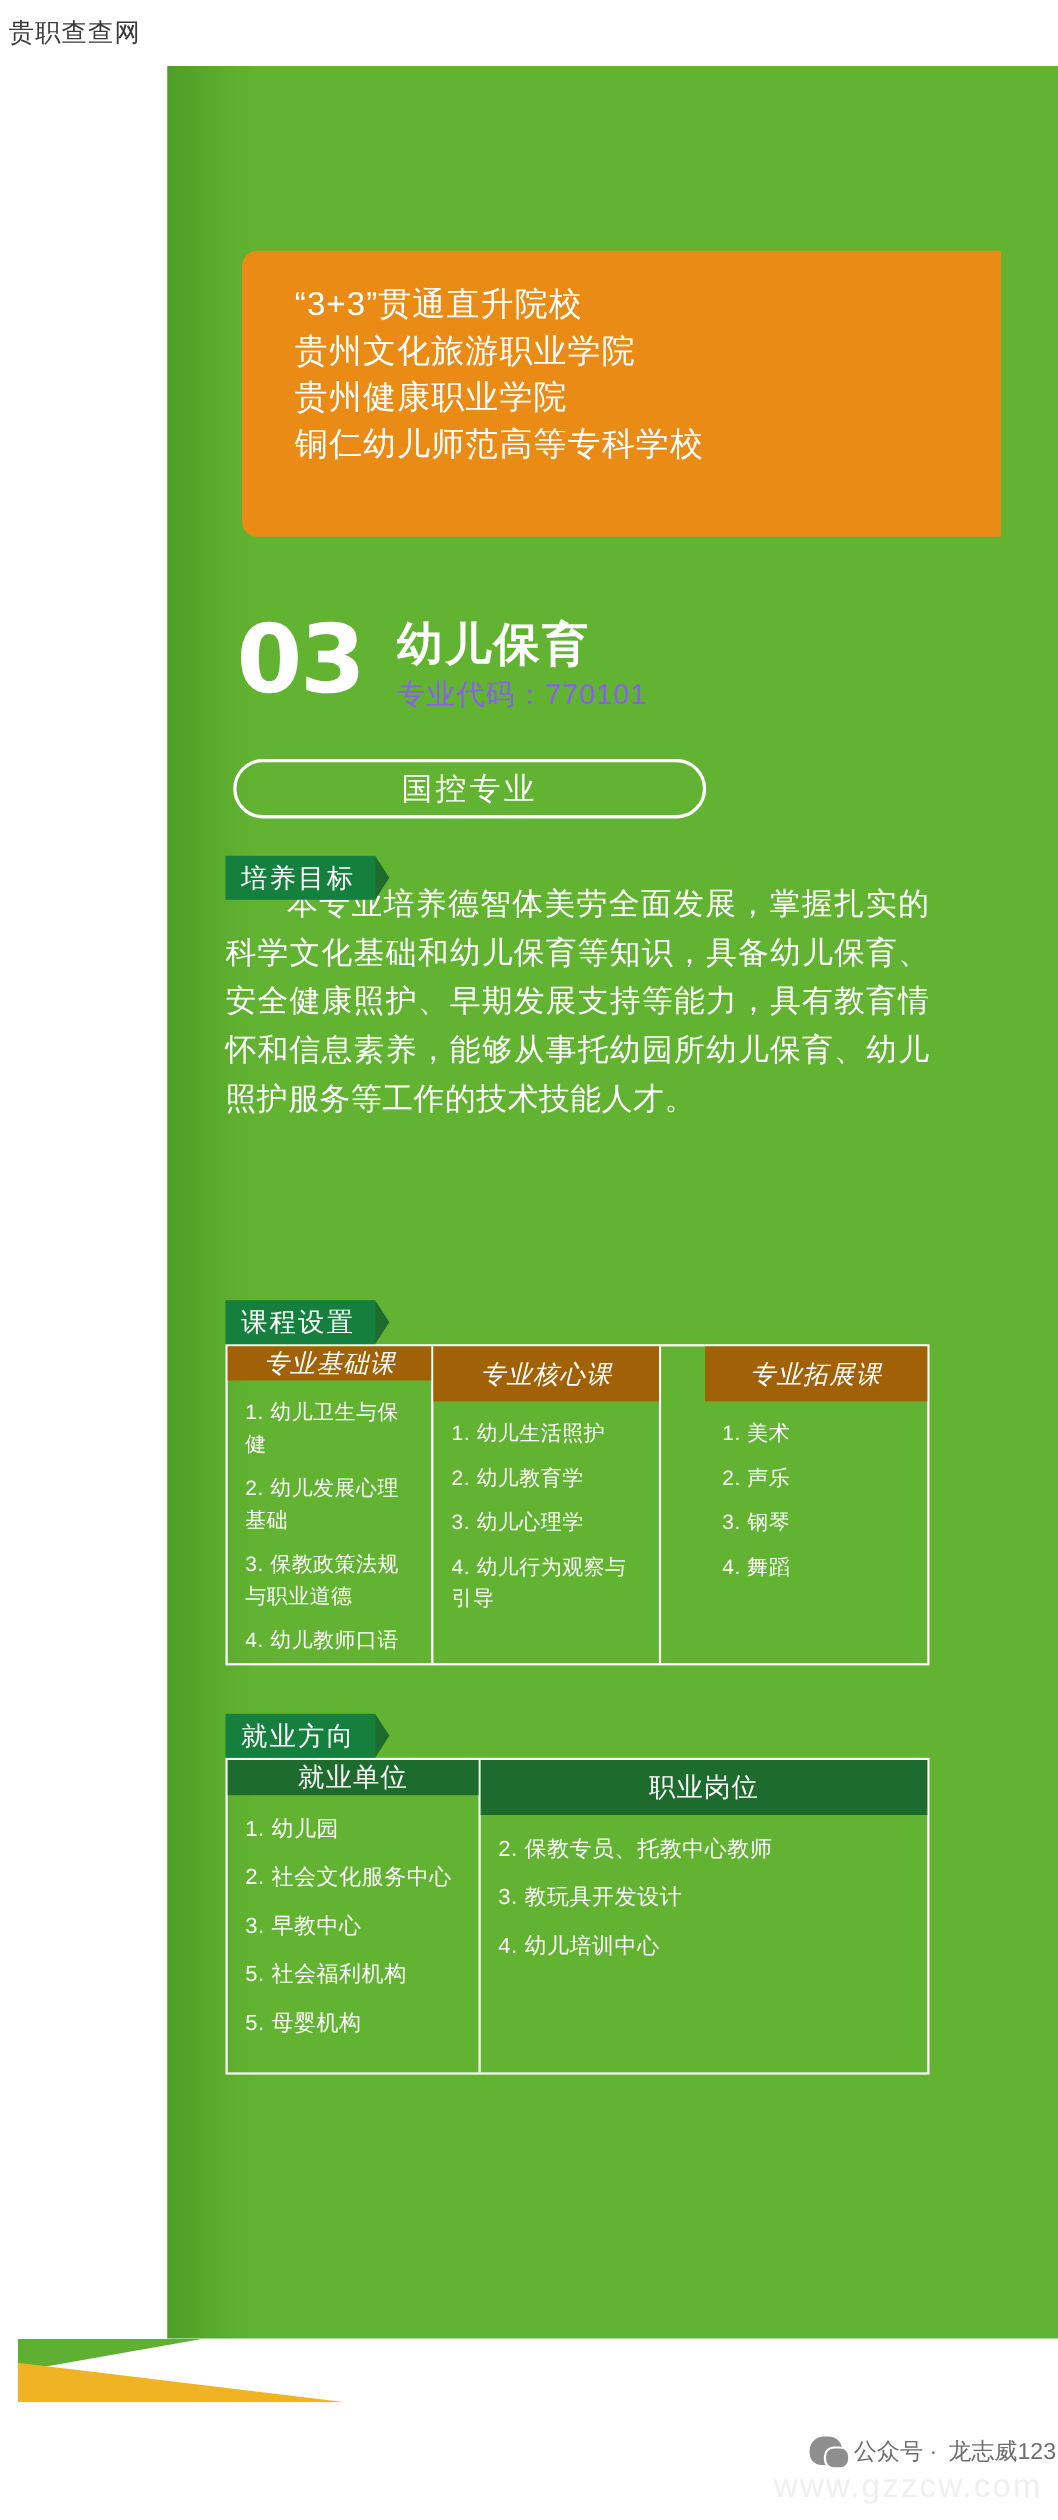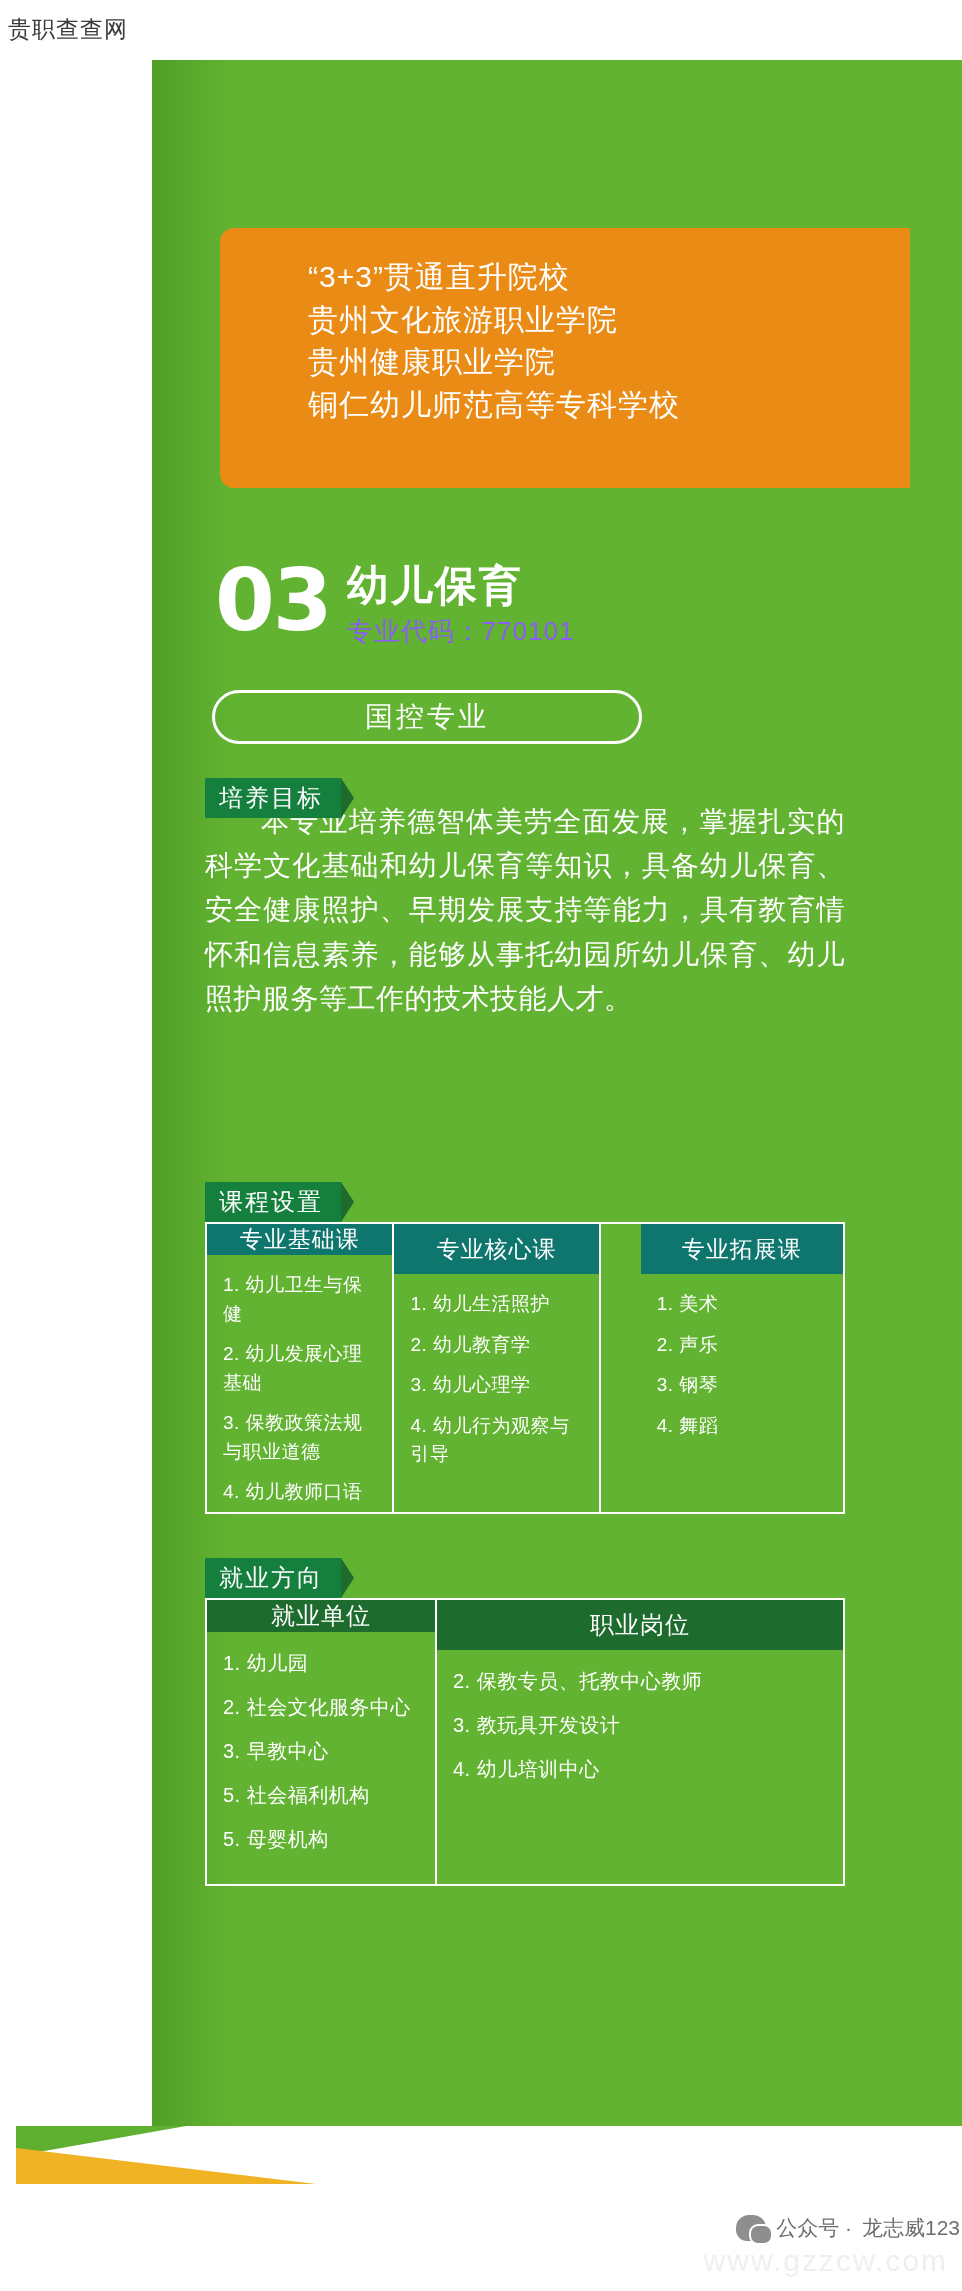--- a/index.html
+++ b/index.html
@@ -128,30 +128,30 @@
     box-sizing: border-box;
     padding: 28px 0 0 48px;
     color: #ffffff;
     z-index: 5;
   }
   .orange-box .line {
     font-size: 30px;
     line-height: 1.42;
     letter-spacing: 1px;
     white-space: nowrap;
-    margin-left: 40px;
   }
 
   
   .major-head {
     position: absolute;
     left: 215px; top: 560px;
     z-index: 5;
     display: flex;
     align-items: flex-start;
+    gap: 14px;
   }
   .major-num {
     font-family: "DejaVu Sans", sans-serif;
     font-weight: bold;
     font-size: 86px;
     line-height: 0.95;
     color: #ffffff;
     letter-spacing: -2px;
     margin-right: 16px;
   }
@@ -263,21 +263,21 @@
     line-height: 1.5;
     margin-bottom: 12px;
     letter-spacing: 0.5px;
   }
 
   
   #courses-table { left: 205px; top: 1222px; width: 640px; height: 292px; }
   #courses-table .c0 { width: 200px; }
   #courses-table .c1 { width: 220px; }
   #courses-table .c2 { width: 216px; margin-left: 40px; }
-  #courses-table .col-head { background: #0f766e; }
+  #courses-table .col-head { background: #a16207; font-style: italic; }
 
   
   #employ-table { left: 205px; top: 1598px; width: 640px; height: 288px; }
   #employ-table .e0 { width: 230px; }
   #employ-table .e1 { width: 406px; }
   #employ-table .col-head { font-size: 24px; }
   #employ-table .cell-item { font-size: 20px; margin-bottom: 14px; }
 </style>
 </head>
 <body>

